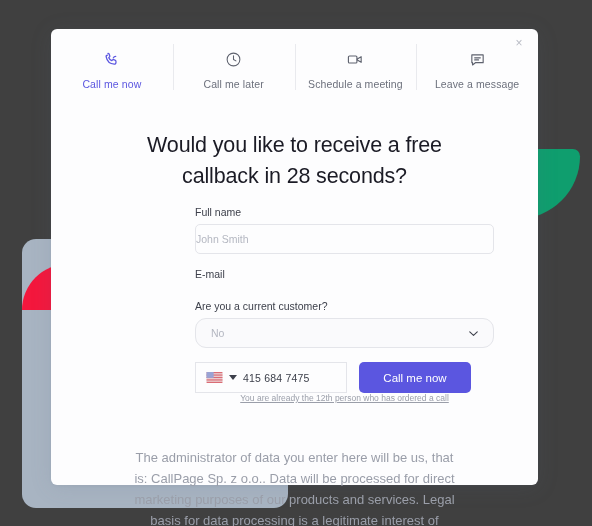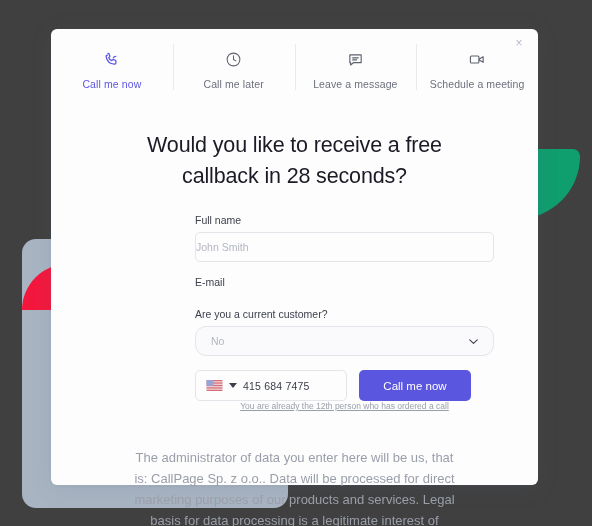--- a/index.html
+++ b/index.html
@@ -138,21 +138,21 @@
     font-weight: normal;
     line-height: 1.42;
     color: #1b1b25;
     letter-spacing: -0.15px;
   }
 
   
   .form {
     position: absolute;
     left: 144px;
-    top: 185px;
+    top: 177px;
     width: 299px;
   }
   .field-label {
     font-size: 10.5px;
     color: #3d404b;
     margin-bottom: 6px;
   }
   .input-box {
     width: 299px;
     height: 30px;
@@ -188,21 +188,21 @@
   .phone-row {
     display: flex;
     align-items: center;
     gap: 12px;
     margin-top: 14px;
   }
   .phone-box {
     width: 152px;
     height: 31px;
     border: 1px solid #e4e5ea;
-    border-radius: 5px;
+    border-radius: 0;
     background: #fdfdfe;
     display: flex;
     align-items: center;
     padding: 0 10px;
     gap: 6px;
     cursor: text;
   }
   .flag {
     width: 17px;
     height: 11px;
@@ -291,36 +291,36 @@
           <svg width="17" height="17" viewBox="0 0 24 24" fill="none" stroke="currentColor" stroke-width="1.5" stroke-linecap="round" stroke-linejoin="round">
             <circle cx="12" cy="12" r="9"></circle>
             <path d="M12 6.8V12l3.4 2"></path>
           </svg>
         </span>
         <span class="tlabel">Call me later</span>
       </div>
 
       <div class="tab">
         <span class="ticon">
+          <svg width="19" height="17" viewBox="0 0 26 24" fill="none" stroke="currentColor" stroke-width="1.6" stroke-linecap="round" stroke-linejoin="round">
+            <rect x="3" y="7" width="12" height="10" rx="1.6"></rect>
+            <path d="M15.5 11.2l5.5-3.2v8l-5.5-3.2z"></path>
+          </svg>
+        </span>
+        <span class="tlabel">Schedule a meeting</span>
+      </div>
+
+      <div class="tab">
+        <span class="ticon">
           <svg width="17" height="17" viewBox="0 0 24 24" fill="none" stroke="currentColor" stroke-width="1.6" stroke-linecap="round" stroke-linejoin="round">
             <path d="M4 5.5h16v11H9l-4 3.2v-3.2H4z"></path>
             <path d="M8 9.7h8M8 12.6h5.5"></path>
           </svg>
         </span>
         <span class="tlabel">Leave a message</span>
-      </div>
-
-      <div class="tab">
-        <span class="ticon">
-          <svg width="19" height="17" viewBox="0 0 26 24" fill="none" stroke="currentColor" stroke-width="1.6" stroke-linecap="round" stroke-linejoin="round">
-            <rect x="3" y="7" width="12" height="10" rx="1.6"></rect>
-            <path d="M15.5 11.2l5.5-3.2v8l-5.5-3.2z"></path>
-          </svg>
-        </span>
-        <span class="tlabel">Schedule a meeting</span>
       </div>
 
     </div>
 
     <div class="headline">
       <div>Would you like to receive a free</div>
       <div>callback in 28 seconds?</div>
     </div>
 
     <div class="form">

